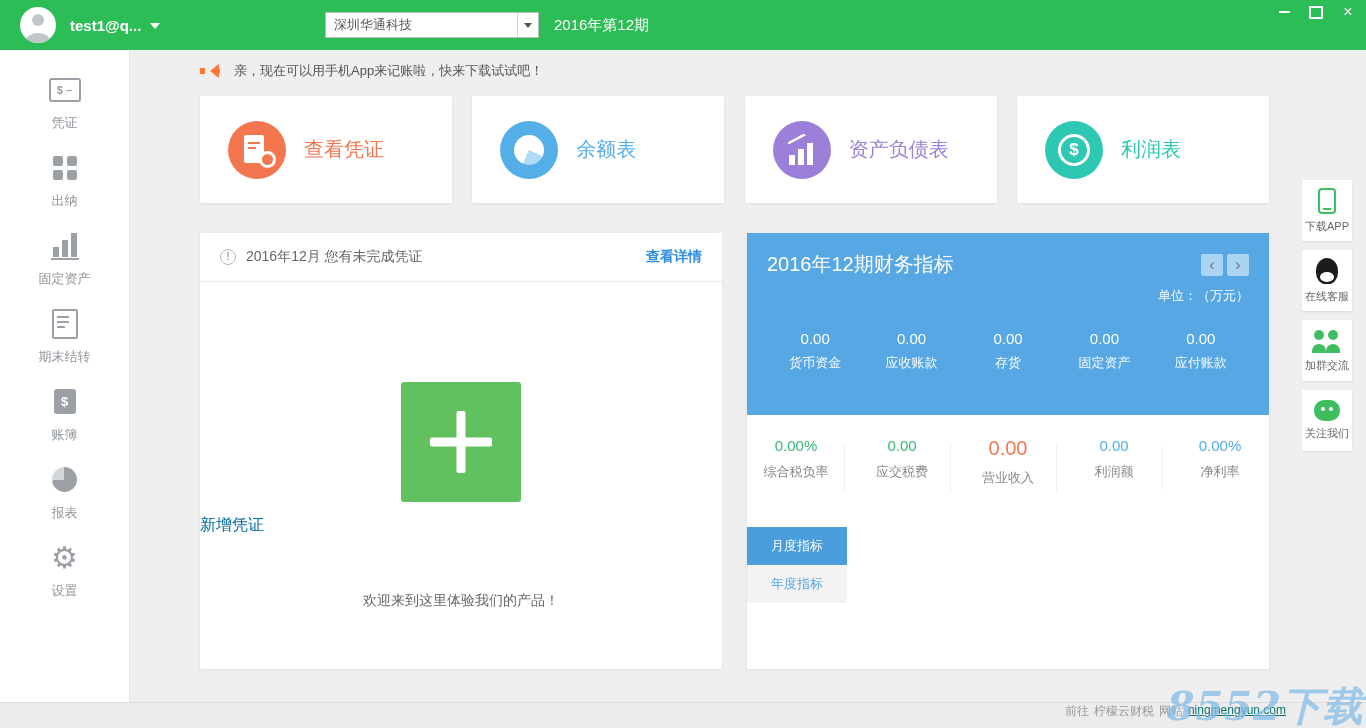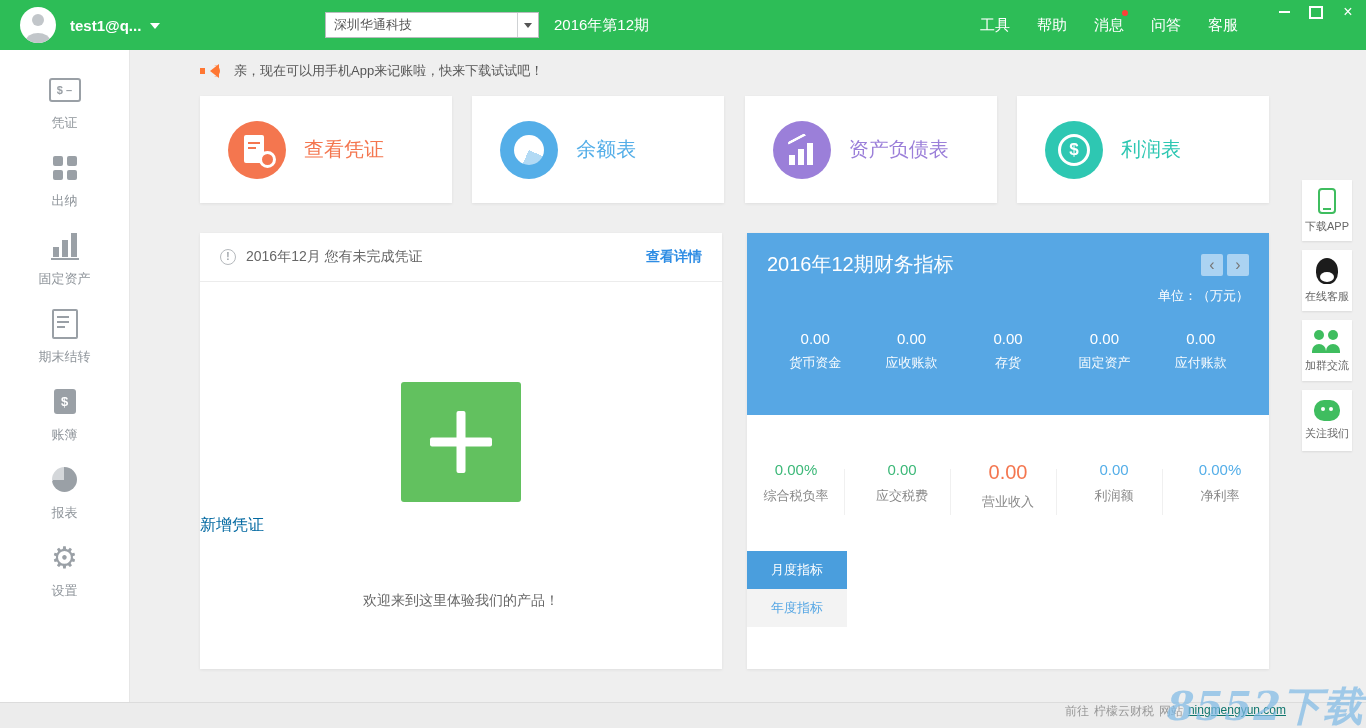--- a/index.html
+++ b/index.html
@@ -93,21 +93,21 @@
   .nav-btns { margin-left:auto; display:flex; gap:4px; }
   .nav-btn { width:22px; height:22px; background:rgba(255,255,255,.5); color:#777; display:flex; align-items:center; justify-content:center; cursor:pointer; border-radius:2px; font-size:16px; }
   .arr-l::before { content:"\2039"; }
   .arr-r::before { content:"\203A"; }
   .ind-unit { text-align:right; font-size:13px; margin-top:9px; }
   .ind-metrics { display:flex; margin-top:25px; }
   .m { flex:1; text-align:center; }
   .m-val { font-size:15px; }
   .m-label { font-size:13px; margin-top:7px; opacity:.95; }
   .ind-white { height:218px; }
-  .ind-metrics2 { display:flex; padding-top:46px;gap:8px; }
+  .ind-metrics2 { display:flex; padding-top:22px;gap:8px; }
   .m2 { flex:1; text-align:center; position:relative; }
   .m2:not(:last-child)::after { content:""; position:absolute; right:0; top:8px; height:46px; width:1px; background:#f0f0f0; }
   .m2-val { font-size:15px; }
   .m2-val.big { font-size:20px; }
   .m2-label { font-size:13px; color:#888; margin-top:9px; }
   .ind-tabs { display:flex; justify-content:center; margin-top:40px;flex-direction:column; }
   .tab { width:100px; height:38px; line-height:38px; text-align:center; font-size:13px; background:#f3f3f3; color:#57a7e4; cursor:pointer; }
   .tab.active { background:#4a9edd; color:#fff; }
 
   
@@ -138,30 +138,20 @@
   <div class="avatar"></div>
   <div class="user">
     <span>test1@q...</span>
     <span class="caret-down"></span>
   </div>
   <div class="company-select">
     <span>深圳华通科技</span>
     <span class="sel-caret"></span>
   </div>
   <div class="period">2016年第12期</div>
-  <div class="tb-menu">
-    <div class="tb-item">工具</div>
-    <div class="tb-item">帮助</div>
-    <div class="tb-item">
-      <span>消息</span>
-      <i class="badge-dot"></i>
-    </div>
-    <div class="tb-item">问答</div>
-    <div class="tb-item">客服</div>
-  </div>
   <div class="win-controls">
     <span class="wc wc-min"></span>
     <span class="wc wc-max"></span>
     <span class="wc wc-close">×</span>
   </div>
 </div>
 
 <div class="sidebar">
   <div class="side-item">
     <span class="si si-voucher"></span>

